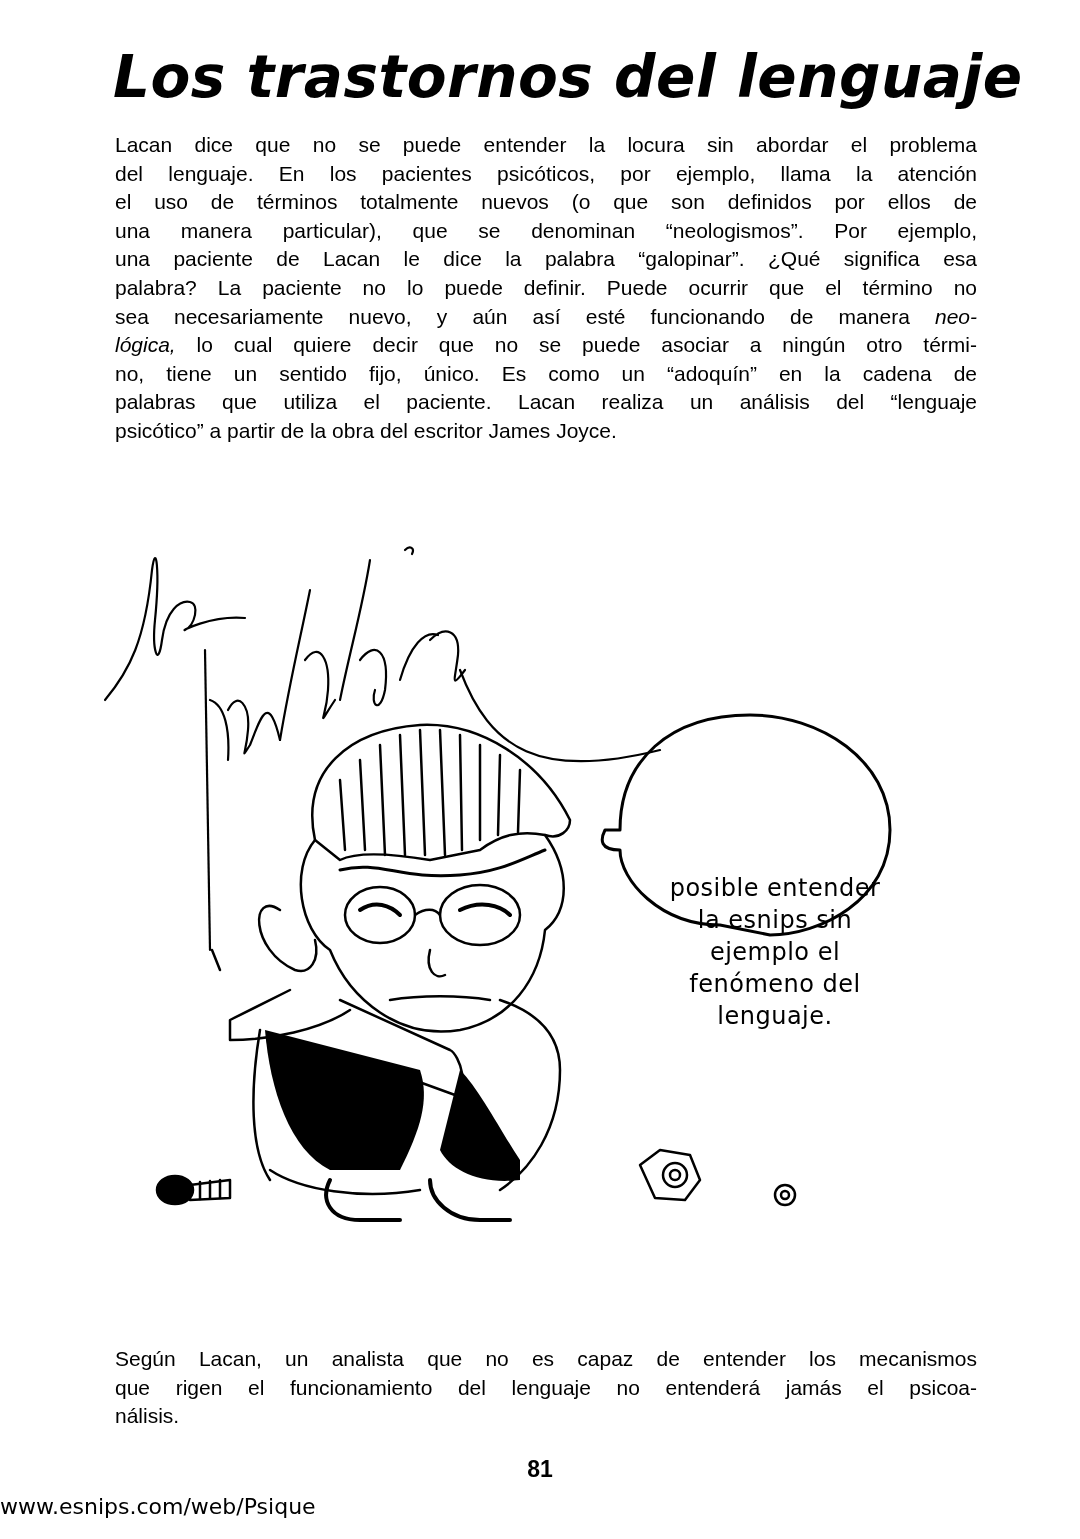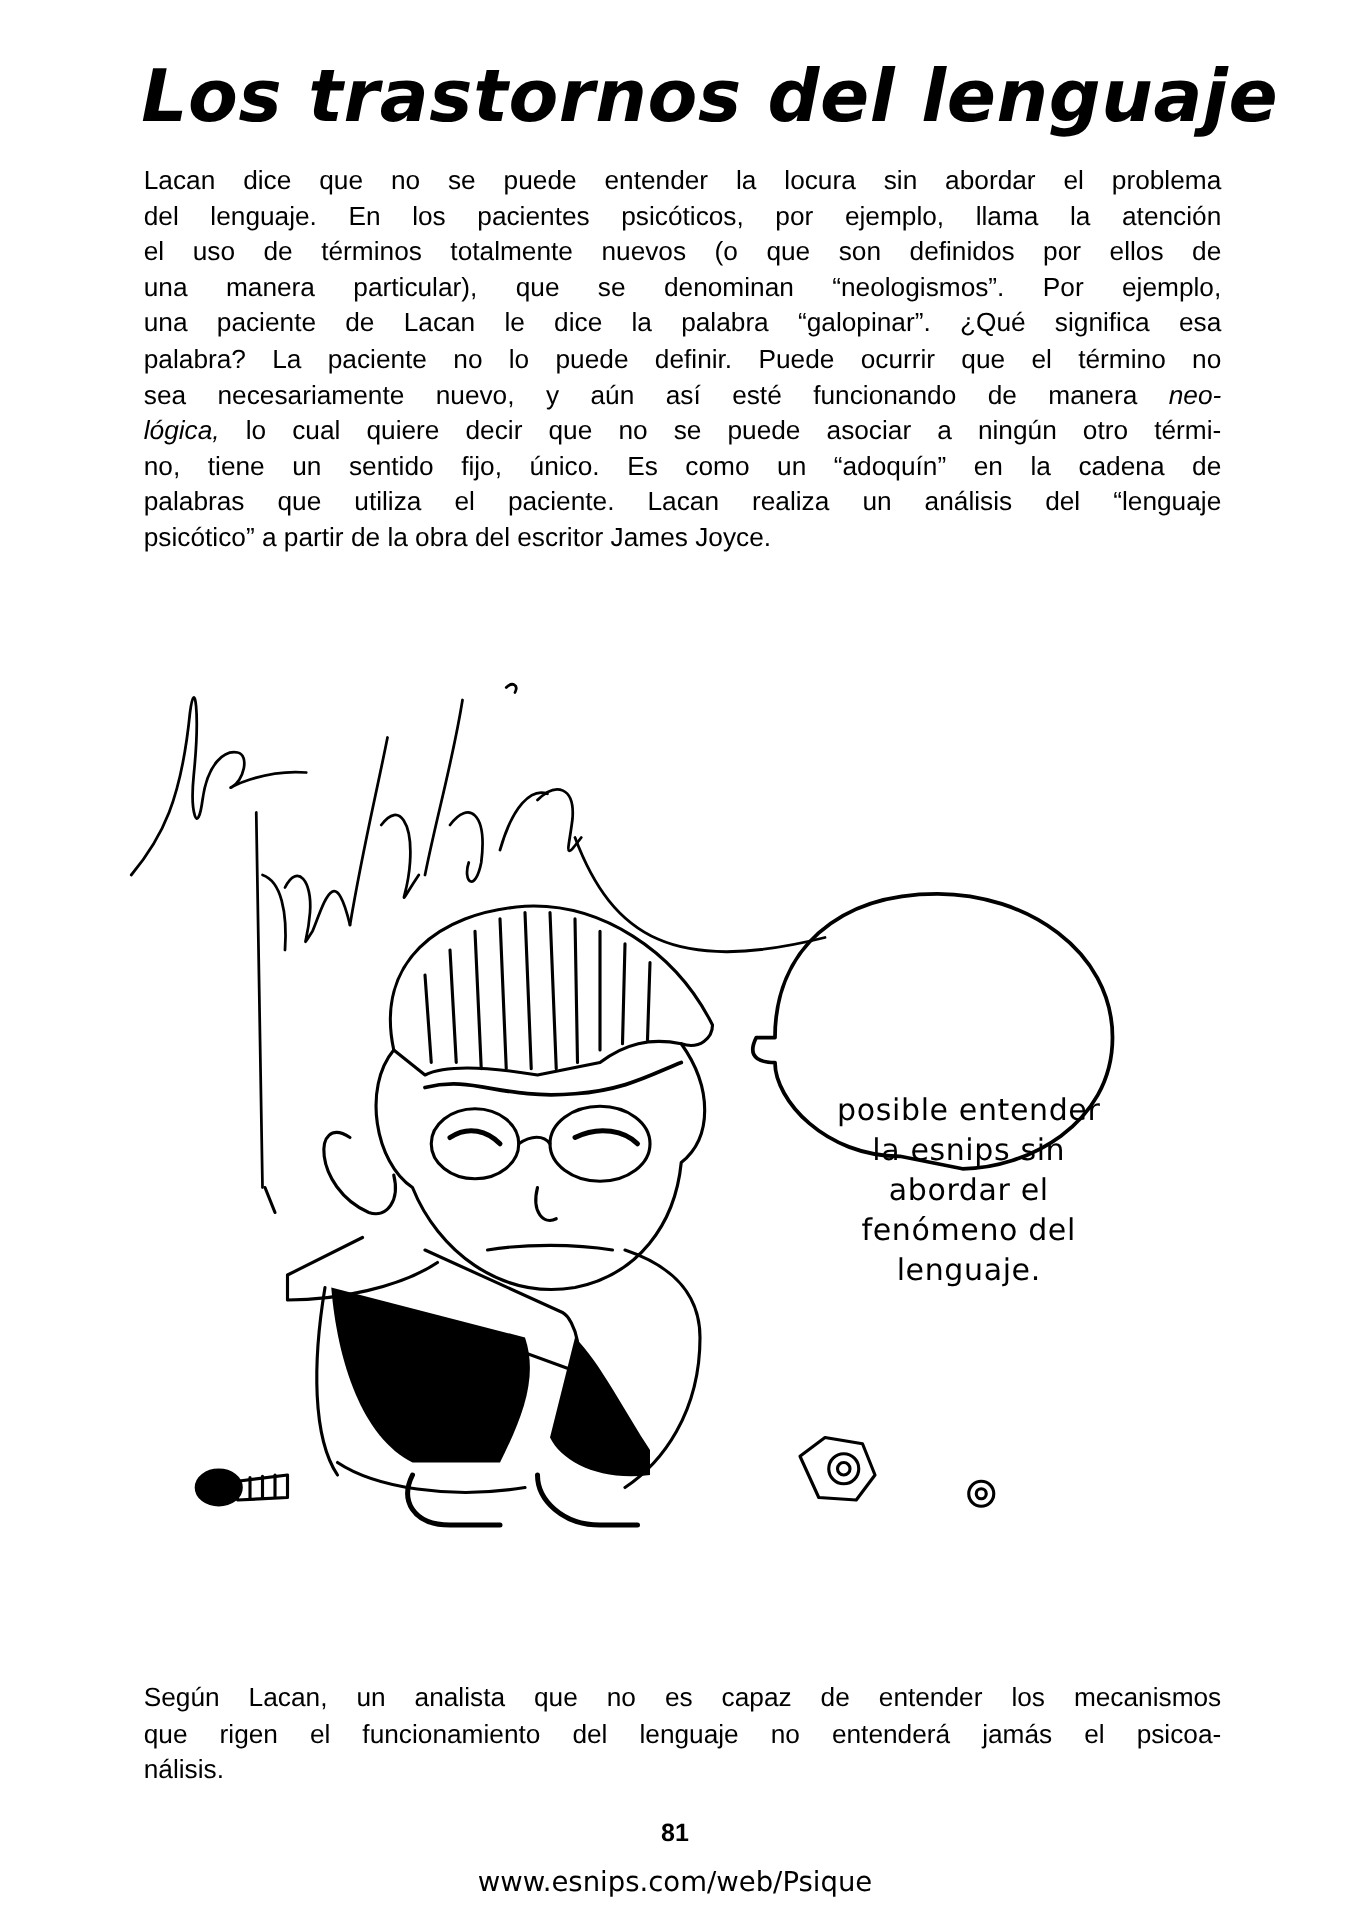--- a/index.html
+++ b/index.html
@@ -20,24 +20,24 @@
   .para .ln.last { text-align-last: left; }
   .illustration { position: absolute; left: 100px; top: 530px; width: 840px; height: 720px; }
   .bubble-text {
     position: absolute; left: 640px; top: 872px; width: 270px;
     font-family: "DejaVu Sans", sans-serif; font-size: 24px; line-height: 32px;
     text-align: center; letter-spacing: 0.5px;
   }
   .bubble-text span { display: block; }
   .page-number {
     position: absolute; left: 0; width: 1080px; top: 1456px; text-align: center;
-    font-family: "Liberation Sans", sans-serif; font-weight: bold; font-size: 20px;
+    font-family: "Liberation Sans", sans-serif; font-weight: bold; font-size: 23px;
   }
   .footer-url {
-    position: absolute; left: 0; width: 1080px; top: 1494px; text-align: center;
+    position: absolute; left: 0; width: 1080px; top: 1494px; 
     font-family: "DejaVu Sans", sans-serif; font-size: 22px;
   }
 </style>
 </head>
 <body>
 
 <h1 class="title">Los trastornos del lenguaje</h1>
 
 <div class="para p1">
   <span class="ln">Lacan dice que no se puede entender la locura sin abordar el problema</span>
@@ -114,21 +114,21 @@
   </g>
 
   <g stroke-width="3">
     <path d="M620 395 C560 395 520 350 520 320 C500 320 500 310 505 300 L520 300 C520 230 570 185 650 185 C720 185 790 230 790 300 C790 370 720 405 670 405 Z" transform="translate(0,0)"></path>
   </g>
 </svg>
 
 <div class="bubble-text">
   <span>posible entender</span>
   <span>la esnips sin</span>
-  <span>abordar el</span>
+  <span>ejemplo el</span>
   <span>fenómeno del</span>
   <span>lenguaje.</span>
 </div>
 
 <div class="para p2">
   <span class="ln">Según Lacan, un analista que no es capaz de entender los mecanismos</span>
   <span class="ln">que rigen el funcionamiento del lenguaje no entenderá jamás el psicoa-</span>
   <span class="ln last">nálisis.</span>
 </div>
 

